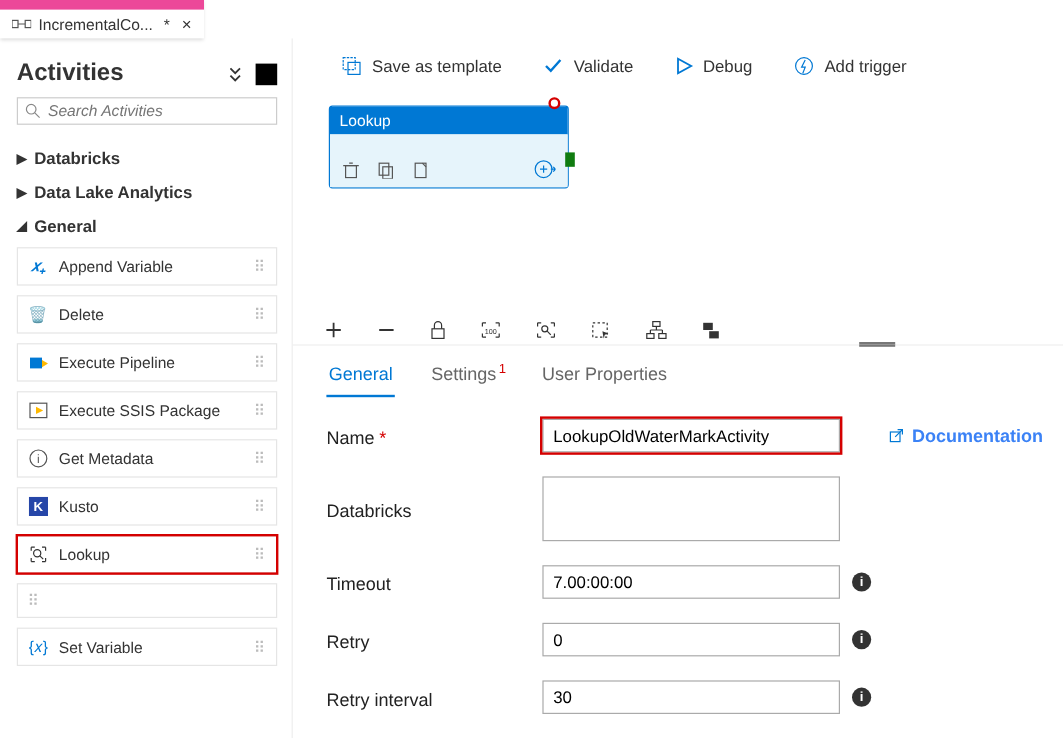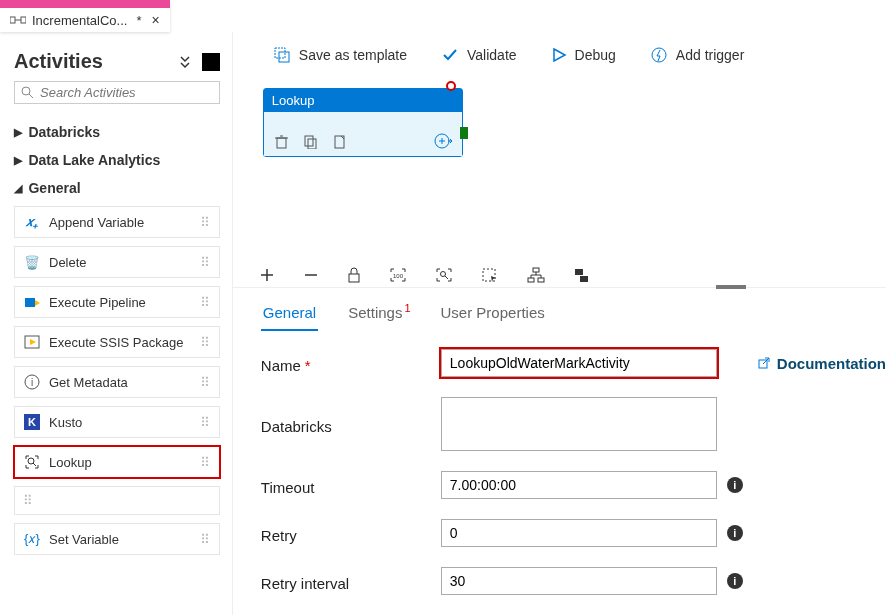--- a/index.html
+++ b/index.html
@@ -62,25 +62,25 @@
 .prop-tabs { display: flex; gap: 28px; padding: 10px 0 0 28px; font-size: 15px; border-top: 1px solid #eee;}
 .ptab { padding: 6px 2px 8px 2px; color: #666; cursor: pointer; position: relative;}
 .ptab.active { color: #0078d4; border-bottom: 2px solid #0078d4; }
 .ptab .sup { color: #d40000; font-size: 11px; position: relative; top: -6px; left: 2px;}
 
 
 .form { padding: 18px 0 0 28px; }
 .frow { display: flex; align-items: center; margin-bottom: 20px; }
 .flabel { width: 180px; font-size: 15px; color: #222; padding-top: 4px; }
 .flabel .req { color: #d40000; margin-left: 4px;}
-.finput { border: 1px solid #aaa; padding: 4px 8px; font-size: 14px; width: 276px; height: 28px; }
+.finput { border: 1px solid #aaa; padding: 4px 8px; font-size: 14px; width: 248px; height: 28px; }
 .finput.hl { outline: 2px solid #d40000; outline-offset: 0;}
 textarea.finput { height: 54px; resize: none; }
 .info-icon { margin-left: 10px; color: #333; font-size: 14px; font-weight: bold; display: inline-flex; align-items:center; justify-content:center; width: 16px; height:16px; background:#333; color:#fff; border-radius:50%; font-size:11px;}
-.doc-link { margin-left: 40px; color: #0c4a6e; font-size: 15px; font-weight: 600; display: inline-flex; align-items: center; gap: 6px; cursor: pointer; text-decoration: none;}
+.doc-link { margin-left: 40px; color: #3b82f6; font-size: 15px; font-weight: 600; display: inline-flex; align-items: center; gap: 6px; cursor: pointer; text-decoration: none;}
 .doc-link .ext { font-size: 13px; }
 
 svg { display: block; }
 </style>
 </head>
 <body>
 
 <div class="tab-bar">
   <div class="tab">
     <span class="tab-icon">

